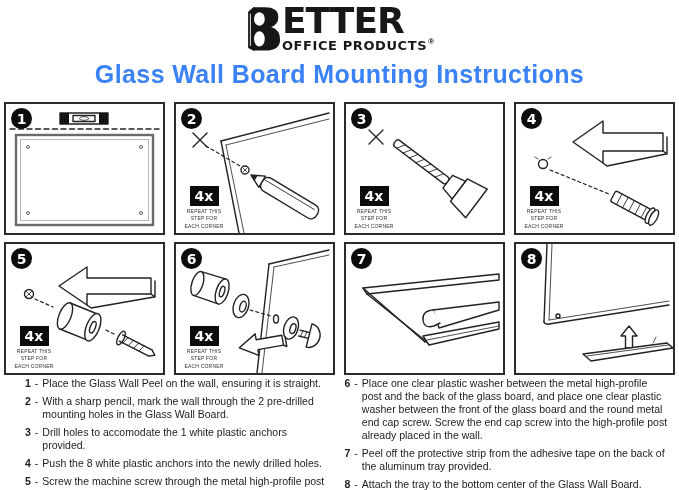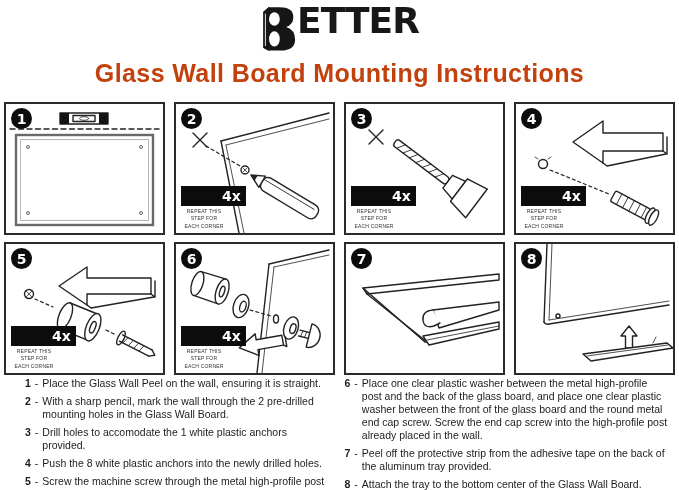--- a/index.html
+++ b/index.html
@@ -9,30 +9,30 @@
   }
   
   .header{position:absolute;top:4px;left:0;right:0;display:flex;flex-direction:column;align-items:center;}
   .logo{display:flex;align-items:flex-start;}
   .logo-b{width:36px;height:48px;margin-right:1px;}
   .logo-right{display:flex;flex-direction:column;align-items:flex-start;}
   .brand-word{font-family:"DejaVu Sans",sans-serif;font-weight:bold;font-size:36px;line-height:0.92;letter-spacing:-1px;color:#181818;}
   .brand-sub-row{display:flex;align-items:flex-start;margin-top:1px;}
   .brand-sub{font-family:"DejaVu Sans",sans-serif;font-weight:bold;font-size:13px;letter-spacing:0.6px;color:#181818;}
   .registered{font-size:8px;font-weight:bold;margin-left:1px;margin-top:-1px;}
-  .title{margin-top:7px;font-size:25px;font-weight:bold;letter-spacing:0.4px;color:#c2410c;}
+  .title{margin-top:7px;font-size:25px;font-weight:bold;letter-spacing:0.4px;color:#3b82f6;}
   
   .grid{position:absolute;top:102px;left:4px;right:4px;display:grid;grid-template-columns:repeat(4,1fr);grid-auto-rows:133px;gap:7px 9px;}
   .panel{border:2px solid #2b2b2b;position:relative;background:#fff;}
   .step-num{position:absolute;top:4px;left:5px;width:21px;height:21px;border-radius:50%;background:#0c0c0c;color:#fff;
     font-weight:bold;font-size:14px;display:flex;align-items:center;justify-content:center;z-index:2;font-family:"DejaVu Sans",sans-serif;}
   .illus{position:absolute;left:0;top:0;width:100%;height:100%;}
   .repeat{position:absolute;left:5px;bottom:3px;width:46px;text-align:center;z-index:2;background:rgba(255,255,255,.75);}
   .fourx{width:29px;height:20px;background:#0c0c0c;color:#fff;font-weight:bold;font-size:14px;line-height:20px;
-    margin:0 auto 2px auto;font-family:"DejaVu Sans",sans-serif;padding-left:36px;}
+    margin:0 auto 2px auto;font-family:"DejaVu Sans",sans-serif;}
   .repeat-line{font-size:5px;line-height:1.5;letter-spacing:0.2px;color:#333;}
   
   .instructions{position:absolute;top:377px;left:0;right:0;display:flex;}
   .col{width:50%;box-sizing:border-box;}
   .col-left{padding-left:25px;padding-right:14px;}
   .col-right{padding-left:5px;padding-right:10px;}
   .item{display:flex;margin-bottom:5px;font-size:10.5px;line-height:1.24;color:#1c1c1c;}
   .item .num{font-weight:bold;flex:0 0 auto;}
   .item .sep{flex:0 0 auto;margin:0 4px;}
   .item .txt{flex:1;}
@@ -48,20 +48,24 @@
   <div class="logo">
     <svg class="logo-b" viewBox="0 0 40 52">
       <polygon points="10,3 4,8 4,48 10,51" fill="#161616" stroke="#161616"></polygon>
       <line x1="6" y1="10" x2="6" y2="46" stroke="#fff" stroke-width="1"></line>
       <path d="M10,3 L22,3 Q37,3 37,14 Q37,22 29,25 Q39,28 39,39 Q39,51 23,51 L10,51 Z" fill="#161616"></path>
       <ellipse cx="16" cy="16" rx="6" ry="7.5" fill="#fff"></ellipse>
       <ellipse cx="16" cy="38" rx="6" ry="8.5" fill="#fff"></ellipse>
     </svg>
     <div class="logo-right">
       <div class="brand-word">ETTER</div>
+      <div class="brand-sub-row">
+        <div class="brand-sub">OFFICE PRODUCTS</div>
+        <div class="registered">®</div>
+      </div>
     </div>
   </div>
   <div class="title">Glass Wall Board Mounting Instructions</div>
 </div>
 
 <div class="grid">
 
   <div class="panel">
     <div class="step-num">1</div>
     <svg class="illus" viewBox="0 0 155 129">

